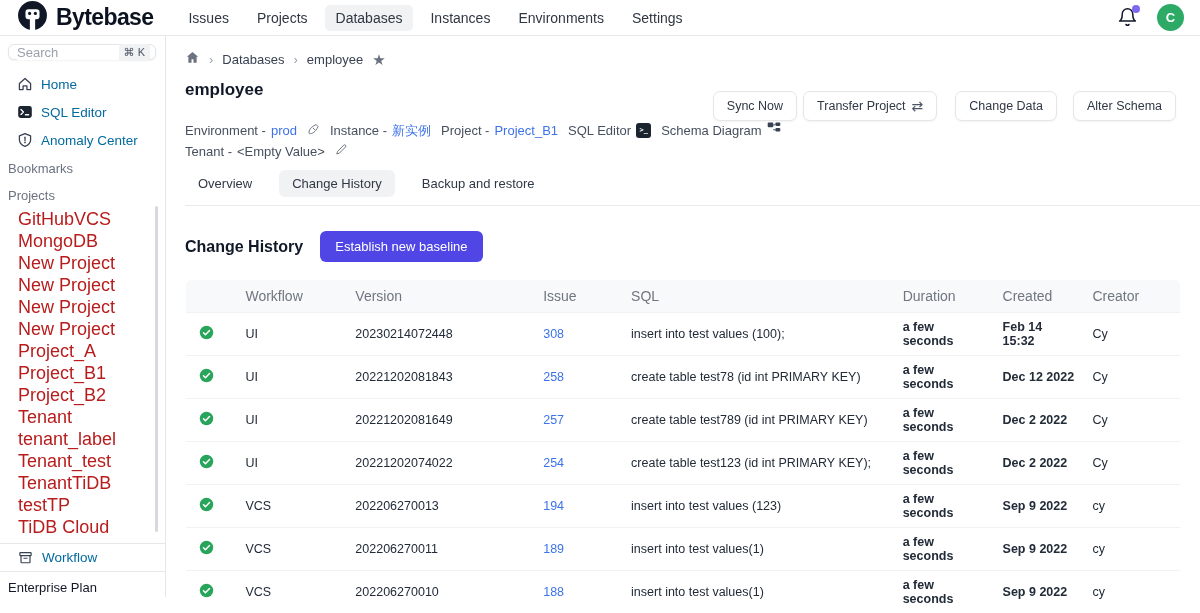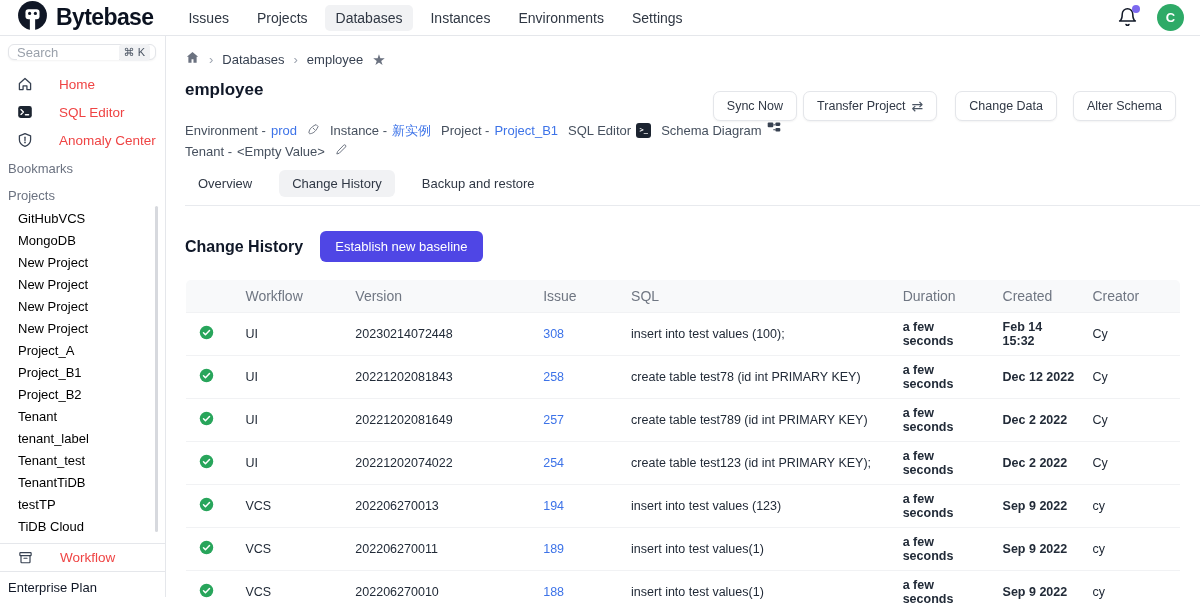--- a/index.html
+++ b/index.html
@@ -25,26 +25,26 @@
   .sidebar { position:relative; width:166px; border-right:1px solid #e5e7eb; padding-top:8px; flex-shrink:0; }
   .content { position:relative; flex:1; padding:10px 0 0 19px; }
 
   
   .search-box { margin:0 9px 10px 8px; height:16px; border:1px solid #e3e5e9; border-radius:6px;
     box-shadow:0 1px 2px rgba(0,0,0,.05); display:flex; align-items:center; padding:0 5px 0 8px; background:#fff; }
   .search-box input { border:none; outline:none; flex:1; min-width:0; font-size:13px; color:#374151;
     font-family:"Liberation Sans", sans-serif; }
   .search-box input::placeholder { color:#9aa1ab; }
   .kbd { font-size:11px; color:#4b5563; background:#f1f2f4; border-radius:4px; padding:2px 5px; white-space:nowrap; }
-  .side-item { display:flex; align-items:center; gap:26px; padding:6px 8px 6px 16px;
-    font-size:13.5px; color:#ef4444; cursor:pointer; }
+  .side-item { display:flex; align-items:center; gap:8px; padding:6px 8px 6px 16px;
+    font-size:13.5px; color:#0369a1; cursor:pointer; }
   .side-item .ic { width:17px; display:flex; justify-content:center; flex-shrink:0; }
   .section-label { font-size:13px; color:#6b7280; padding:7px 8px 5px 8px; }
   .proj-list {}
-  .proj-item { font-size:13px; color:#000000; padding:4px 8px 4px 18px; line-height:14px; cursor:pointer;
+  .proj-item { font-size:18px; color:#b91c1c; padding:4px 8px 4px 18px; line-height:14px; cursor:pointer;
     white-space:nowrap; overflow:hidden; text-overflow:ellipsis; }
   .scroll-thumb { position:absolute; top:170px; right:7px; width:3px; height:326px; background:#d7d9de; border-radius:2px; }
   .sidebar-bottom { position:absolute; left:0; right:0; bottom:0; background:#fff; }
   .divider { border-top:1px solid #e5e7eb; }
   .plan-label { font-size:13px; color:#111827; padding:8px 8px 2px 8px; }
 
   
   .breadcrumb { display:flex; align-items:center; gap:9px; font-size:13px; color:#374151; padding-top:4px; }
   .crumb-sep { color:#9ca3af; font-size:13px; }
   .crumb-link { cursor:pointer; }

